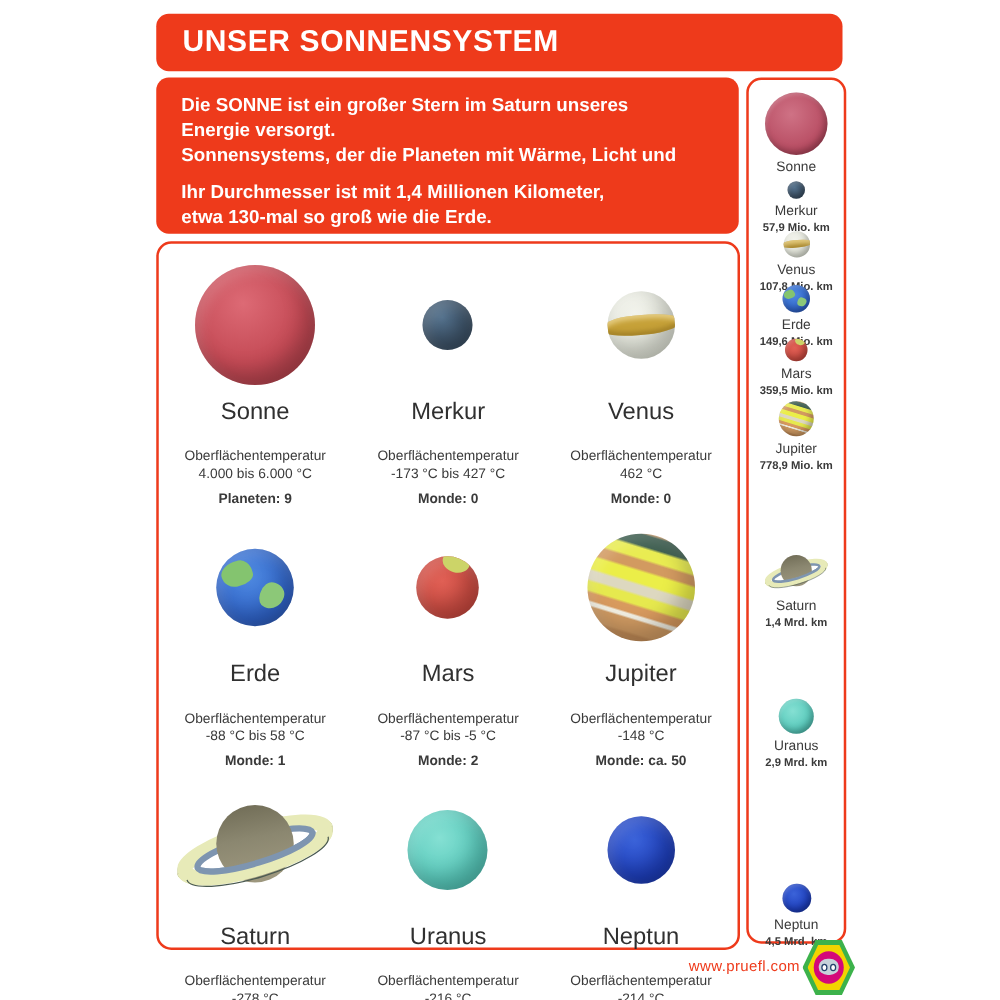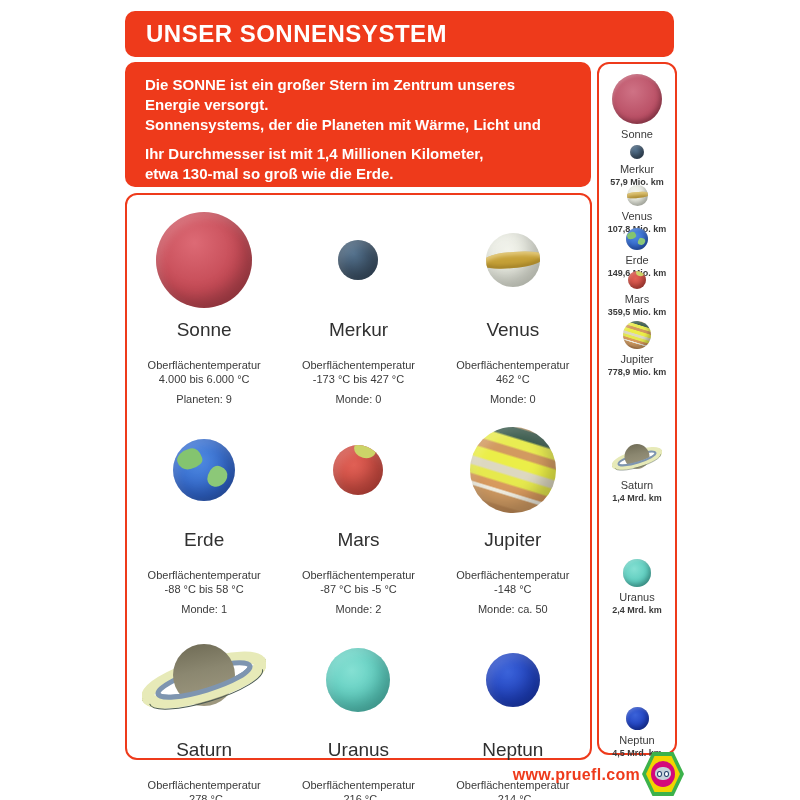--- a/index.html
+++ b/index.html
@@ -19,21 +19,21 @@
 
   
   .main-panel { position:absolute; left:125px; top:193px; width:467px; height:567px;
     border:2px solid var(--accent); border-radius:12px; background:#fff;
     display:grid; grid-template-columns:repeat(3,1fr); grid-template-rows:repeat(3,1fr); }
   .cell { display:flex; flex-direction:column; align-items:center; text-align:center; padding-top:9px; }
   .ball-area { height:112px; display:flex; align-items:center; justify-content:center; }
   .pname  { font-size:19px; color:#303030; margin-top:3px; }
   .plabel { font-size:11px; color:var(--ink); margin-top:18px; line-height:13px; }
   .ptemp  { font-size:11px; color:var(--ink); line-height:14px; }
-  .pmoons { font-size:11px; color:var(--ink); margin-top:7px; }
+  .pmoons { font-size:11px; color:var(--ink); margin-top:7px;font-weight:bold; }
 
   
   .ball { border-radius:50%; position:relative; overflow:hidden;
     box-shadow: inset -8px -10px 16px rgba(0,0,0,.22), inset 4px 6px 10px rgba(255,255,255,.18); }
   .mini { box-shadow: inset -2px -3px 5px rgba(0,0,0,.28), inset 1px 2px 3px rgba(255,255,255,.2); }
 
   .p-sonne  { background:radial-gradient(circle at 40% 32%, #dd6a75, #c44a55 55%, #a63a44); }
   .s-sonne  { background:radial-gradient(circle at 42% 35%, #cf7285, #b64a60 70%, #a53f55); }
   .p-merkur { background:radial-gradient(circle at 40% 35%, #53718d, #3c5166 65%, #324659); }
   .p-venus  { background:radial-gradient(circle at 40% 32%, #f2f3ec, #dfe2d6 70%, #ced2c4); }
@@ -73,40 +73,40 @@
   .side-name { font-size:11px; color:var(--ink); margin-top:4px; line-height:12px; }
   .side-dist { font-size:9px; font-weight:700; color:var(--ink); margin-top:2px; line-height:10px; }
   .ssz-sonne  { width:50px; height:50px; } .ssz-merkur { width:14px; height:14px; }
   .ssz-venus  { width:21px; height:21px; } .ssz-erde   { width:22px; height:22px; }
   .ssz-mars   { width:18px; height:18px; } .ssz-jupiter{ width:28px; height:28px; }
   .ssz-uranus { width:28px; height:28px; } .ssz-neptun { width:23px; height:23px; }
   .it-sonne{top:10px} .it-merkur{top:81px} .it-venus{top:121px} .it-erde{top:164px} .it-mars{top:207px}
   .it-jupiter{top:257px} .it-saturn{top:378px} .it-uranus{top:495px} .it-neptun{top:643px}
 
   
-  .footer-url { position:absolute; top:766px; right:160px; font-size:16px; font-weight:700;
+  .footer-url { position:absolute; top:766px; right:160px; font-size:12px; font-weight:400;
     color:var(--accent); letter-spacing:.3px; text-decoration:none; }
   .logo { position:absolute; left:642px; top:752px; width:42px; height:44px; }
   .hex { position:absolute; clip-path:polygon(25% 0,75% 0,100% 50%,75% 100%,25% 100%,0 50%); }
   .hex-green { inset:0; background:#3cb24b; }
   .hex-yellow{ inset:4px; background:#f2d400; }
   .logo-circle { position:absolute; inset:9px; border-radius:50%; background:#d4087a; }
   .logo-face { position:absolute; left:13px; top:15px; width:16px; height:13px; border-radius:45%;
     background:#c6d2da; display:flex; align-items:center; justify-content:center; gap:2px; }
   .eye { width:5px; height:6px; border-radius:50%; background:#fff; border:1px solid #24406b; }
 </style>
 </head>
 <body>
 
 <div class="header-bar">
   <span class="header-title">UNSER SONNENSYSTEM</span>
 </div>
 
 <div class="intro-box">
-  <span class="intro-line">Die SONNE ist ein großer Stern im Zentrum unseres</span>
+  <span class="intro-line">Die SONNE ist ein großer Stern im Saturn unseres</span>
   <span class="intro-line">Energie versorgt.</span>
   <span class="intro-line">Sonnensystems, der die Planeten mit Wärme, Licht und</span>
   <span class="intro-line intro-para2">Ihr Durchmesser ist mit 1,4 Millionen Kilometer,</span>
   <span class="intro-line">etwa 130-mal so groß wie die Erde.</span>
 </div>
 
 <div class="main-panel">
 
   <div class="cell">
     <div class="ball-area">
@@ -263,21 +263,21 @@
     <svg width="50" height="33" viewBox="0 0 124 82">
         <use href="#saturn-art"></use>
       </svg>
     <div class="side-name">Saturn</div>
     <div class="side-dist">1,4 Mrd. km</div>
   </div>
 
   <div class="side-item it-uranus">
     <div class="ball mini p-uranus ssz-uranus"></div>
     <div class="side-name">Uranus</div>
-    <div class="side-dist">2,4 Mrd. km</div>
+    <div class="side-dist">2,9 Mrd. km</div>
   </div>
 
   <div class="side-item it-neptun">
     <div class="ball mini p-neptun ssz-neptun"></div>
     <div class="side-name">Neptun</div>
     <div class="side-dist">4,5 Mrd. km</div>
   </div>
 
 </div>
 

